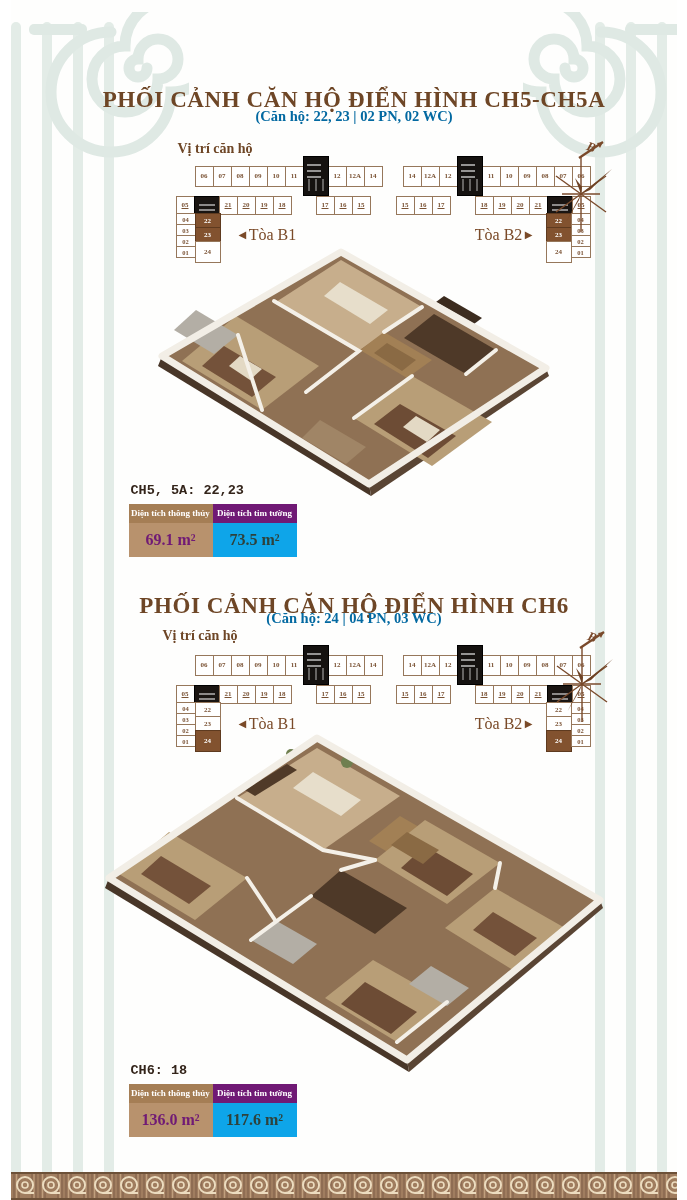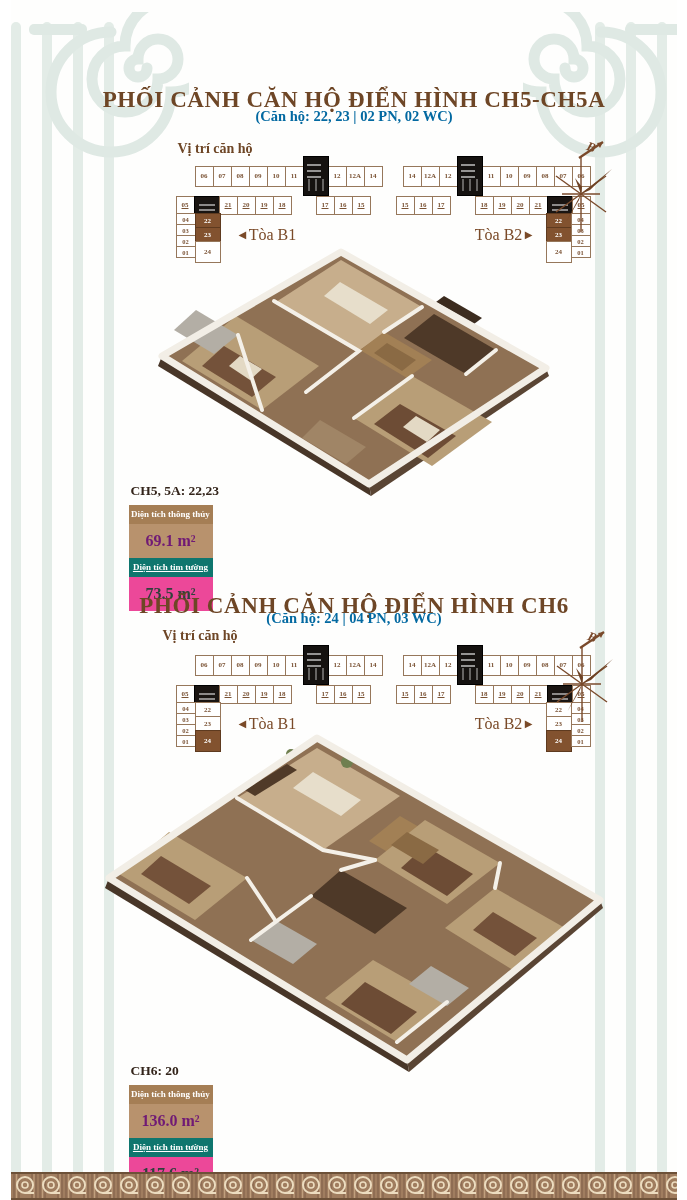--- a/index.html
+++ b/index.html
@@ -43,27 +43,27 @@
   .stack .pcell{width:26px;height:15px;margin-top:-1px;}
   .stack .pcell:last-child{height:22px;}
   .pcell.hl{background:#82522f;color:#fff;border-color:#5e3a1f;}
   .tower-label{font-weight:400;font-size:16px;color:#7a4a28;white-space:nowrap;margin-top:12px;}
   .b1lab{margin-left:18px;} .b2lab{margin-right:14px;}
   .arr{font-size:10px;position:relative;top:-2px;}
   .mir.pbottom,.mir .prow{justify-content:flex-end;}
 
   
   .info{position:absolute;left:118px;width:170px;}
-  .info-header{font-weight:700;font-size:13.5px;color:#33241a;margin:0 0 6px 2px;}
-  .itable{display:flex;flex-direction:column;}
+  .info-header{font-weight:700;font-size:13.5px;color:#33241a;margin:0 0 6px 2px;font-family:Liberation Mono, monospace;}
+  .itable{display:flex;}
   .icol{width:84px;}
   .ihead{height:19px;line-height:19px;text-align:center;color:#fff;font-weight:700;font-size:9px;}
   .ival{height:34px;line-height:34px;text-align:center;font-weight:700;font-size:16px;}
   .c-net .ihead{background:#a57e55;} .c-net .ival{background:#b8926d;color:#701a75;}
-  .c-gross .ihead{background:#0f766e;text-decoration:underline;} .c-gross .ival{background:#ec4899;color:#2e423c;}
+  .c-gross .ihead{background:#701a75;} .c-gross .ival{background:#0ea5e9;color:#2e423c;}
 
   .compass{position:absolute;}
   .plan3d{position:absolute;}
 </style>
 </head>
 <body>
 
 <div class="page">
 
   <div class="stripe" style="left:0"></div>
@@ -400,21 +400,21 @@
         <path d="M280,132 L246,142"></path>
         <path d="M216,168 L156,212"></path>
         <path d="M405,135 L400,160"></path>
         <path d="M352,274 L302,314"></path>
         <path d="M152,150 L180,192"></path>
       </g>
       <polygon points="222,10 505,172 312,332 14,150" fill="none" stroke="#f2eee6" stroke-width="7" stroke-linejoin="round"></polygon>
     </svg>
 
     <div class="info" style="top:1063px">
-      <div class="info-header">CH6: 20</div>
+      <div class="info-header">CH6: 18</div>
       <div class="itable">
         <div class="icol c-net">
           <div class="ihead">Diện tích thông thủy</div>
           <div class="ival">136.0 m²</div>
         </div>
         <div class="icol c-gross">
           <div class="ihead">Diện tích tim tường</div>
           <div class="ival">117.6 m²</div>
         </div>
       </div>

